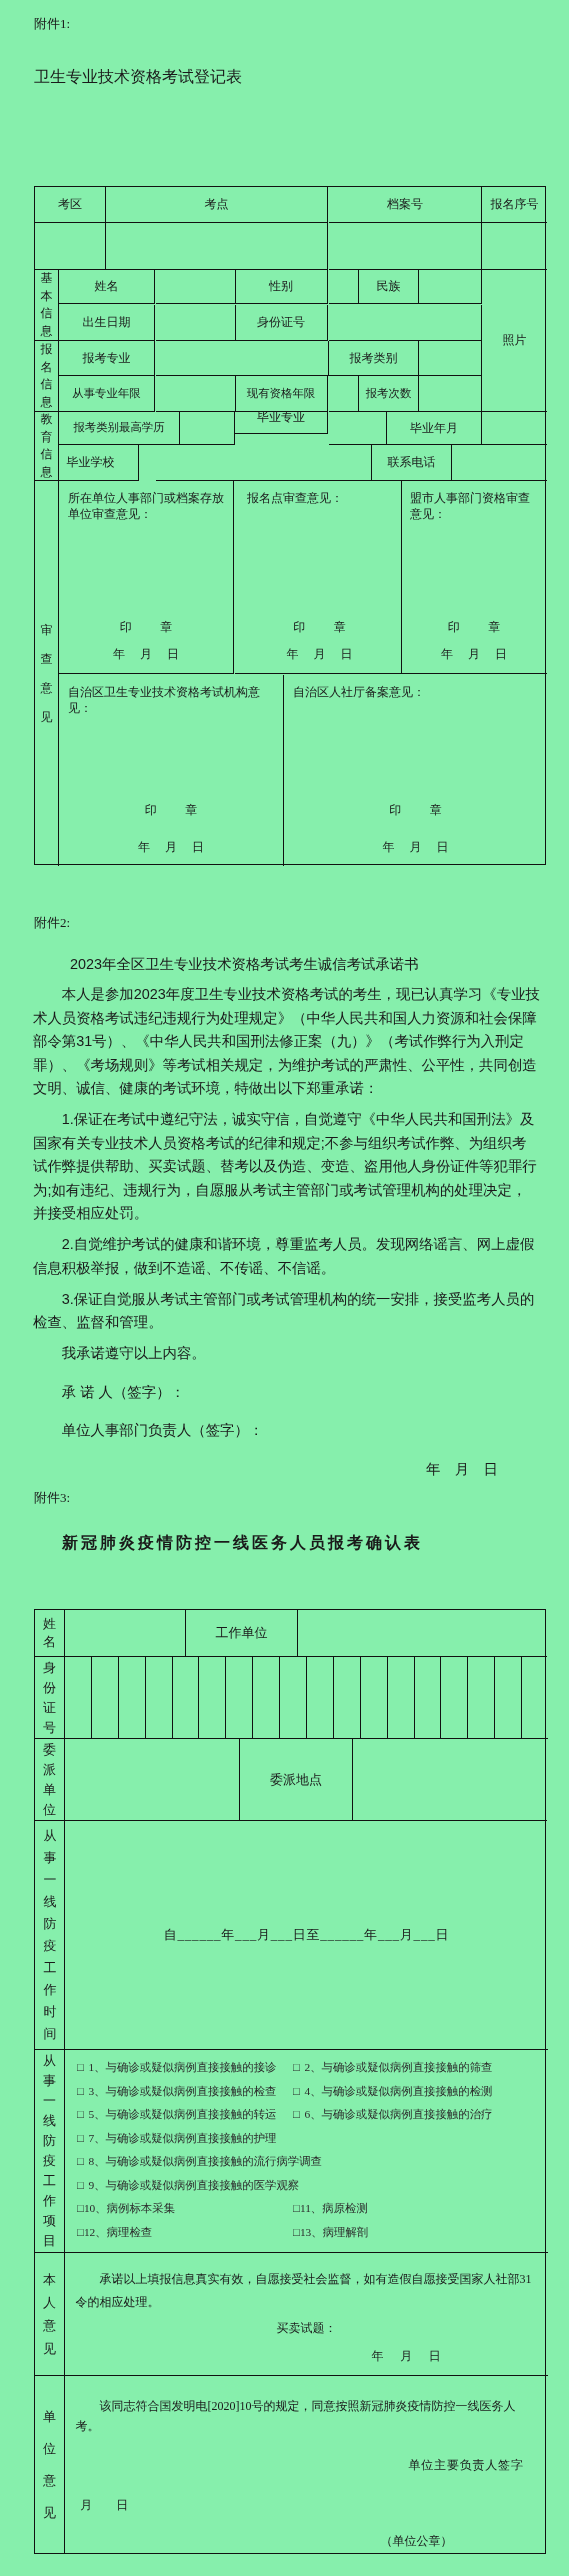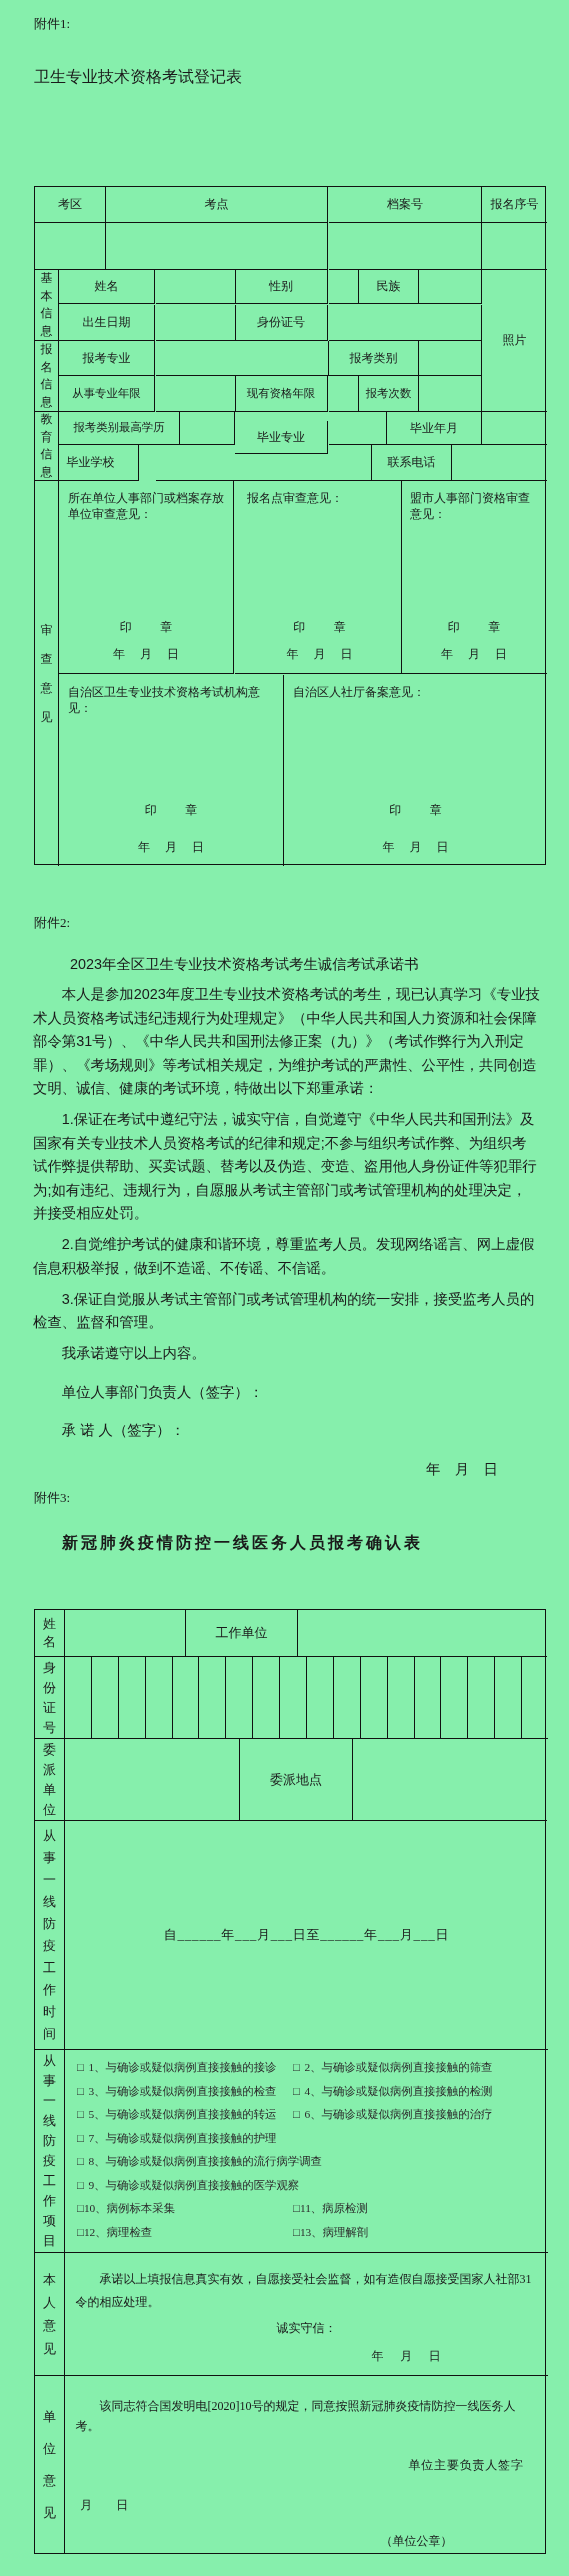--- a/index.html
+++ b/index.html
@@ -83,21 +83,21 @@
     <div class="c small" style="left:24px;top:189px;width:96px;height:36px;">从事专业年限</div>
     <div class="c" style="left:121px;top:189px;width:80px;height:36px;"></div>
     <div class="c small" style="left:200px;top:189px;width:93px;height:36px;">现有资格年限</div>
     <div class="c" style="left:294px;top:189px;width:30px;height:36px;"></div>
     <div class="c small" style="left:324px;top:189px;width:60px;height:36px;">报考次数</div>
     <div class="c" style="left:384px;top:189px;width:63px;height:36px;"></div>
 
     <div class="c v" style="left:0;top:225px;width:24px;height:69px;">教育信息</div>
     <div class="c small" style="left:24px;top:225px;width:121px;height:33px;">报考类别最高学历</div>
     <div class="c" style="left:145px;top:225px;width:55px;height:33px;"></div>
-    <div class="c" style="left:200px;top:234px;width:93px;height:33px;">毕业专业</div>
+    <div class="c" style="left:200px;top:214px;width:93px;height:33px;">毕业专业</div>
     <div class="c" style="left:294px;top:225px;width:58px;height:33px;"></div>
     <div class="c" style="left:352px;top:225px;width:95px;height:33px;">毕业年月</div>
     <div class="c nr" style="left:447px;top:225px;width:65px;height:33px;"></div>
 
     <div class="c" style="left:8px;top:258px;width:96px;height:36px;">毕业学校</div>
     <div class="c" style="left:121px;top:258px;width:216px;height:36px;"></div>
     <div class="c" style="left:337px;top:258px;width:80px;height:36px;">联系电话</div>
     <div class="c nr" style="left:417px;top:258px;width:95px;height:36px;"></div>
 
     <div class="c v nb" style="left:0;top:294px;width:24px;height:385px;line-height:29px;">审查意见</div>
@@ -137,22 +137,22 @@
 
   <div class="abs serif" style="left:34px;top:914px;font-size:13px;">附件2:</div>
   <div class="abs" style="left:70px;top:955px;font-size:14.4px;">2023年全区卫生专业技术资格考试考生诚信考试承诺书</div>
 
   <div id="a2body" class="abs" style="left:33px;top:983px;width:507px;">
     <p>本人是参加2023年度卫生专业技术资格考试的考生，现已认真学习《专业技术人员资格考试违纪违规行为处理规定》（中华人民共和国人力资源和社会保障部令第31号）、《中华人民共和国刑法修正案（九）》（考试作弊行为入刑定罪）、《考场规则》等考试相关规定，为维护考试的严肃性、公平性，共同创造文明、诚信、健康的考试环境，特做出以下郑重承诺：</p>
     <p>1.保证在考试中遵纪守法，诚实守信，自觉遵守《中华人民共和国刑法》及国家有关专业技术人员资格考试的纪律和规定;不参与组织考试作弊、为组织考试作弊提供帮助、买卖试题、替考以及伪造、变造、盗用他人身份证件等犯罪行为;如有违纪、违规行为，自愿服从考试主管部门或考试管理机构的处理决定，并接受相应处罚。</p>
     <p>2.自觉维护考试的健康和谐环境，尊重监考人员。发现网络谣言、网上虚假信息积极举报，做到不造谣、不传谣、不信谣。</p>
     <p>3.保证自觉服从考试主管部门或考试管理机构的统一安排，接受监考人员的检查、监督和管理。</p>
     <p>我承诺遵守以上内容。</p>
+    <p class="sig">承 诺 人（签字）：</p>
     <p class="sig">单位人事部门负责人（签字）：</p>
-    <p class="sig">承 诺 人（签字）：</p>
     <p class="sig" style="text-align:right;padding-right:42px;text-indent:0;">年　月　日</p>
   </div>
 
   <div class="abs serif" style="left:34px;top:1489px;font-size:13px;">附件3:</div>
   <div class="abs serif" style="left:62px;top:1533px;font-size:16px;font-weight:bold;letter-spacing:3px;">新冠肺炎疫情防控一线医务人员报考确认表</div>
 
   <div class="tbl" style="left:34px;top:1609px;width:512px;height:945px;">
 
     <div class="c v39" style="left:0;top:0;width:30px;height:47px;line-height:18px;">姓名</div>
     <div class="c" style="left:30px;top:0;width:121px;height:47px;"></div>
@@ -181,21 +181,21 @@
         <div class="idcell"></div>
         <div class="idcell"></div>
       </div>
     </div>
 
     <div class="c v39" style="left:0;top:129px;width:30px;height:82px;">委派单位</div>
     <div class="c" style="left:30px;top:129px;width:175px;height:82px;"></div>
     <div class="c serif" style="left:205px;top:129px;width:113px;height:82px;font-size:13px;">委派地点</div>
     <div class="c nr" style="left:318px;top:129px;width:194px;height:82px;"></div>
 
-    <div class="c v39" style="left:0;top:211px;width:30px;height:229px;line-height:22px;">从事一线防疫工作时间</div>
+    <div class="c v39" style="left:0;top:211px;width:30px;height:229px;line-height:22px;text-align:right;">从事一线防疫工作时间</div>
     <div class="c nr serif" style="left:30px;top:211px;width:483px;height:229px;font-size:13px;letter-spacing:0.8px;">自______年___月___日至______年___月___日</div>
 
     <div class="c v39" style="left:0;top:440px;width:30px;height:203px;">从事一线防疫工作项目</div>
     <div class="c nr" style="left:30px;top:440px;width:483px;height:203px;flex-direction:column;align-items:stretch;justify-content:flex-start;text-align:left;padding:6px 7.6px 0 12px;">
       <div class="cbrow">
         <span class="half">
             <span class="cb">□</span>
             <span>1、与确诊或疑似病例直接接触的接诊</span>
           </span>
         <span class="half">
@@ -259,21 +259,21 @@
         <span class="half">
             <span class="cb" style="margin-right:0;">□</span>
             <span>13、病理解剖</span>
           </span>
       </div>
     </div>
 
     <div class="c v39" style="left:0;top:643px;width:30px;height:123px;line-height:23px;">本人意见</div>
     <div class="c nr serif" style="left:30px;top:643px;width:483px;height:123px;flex-direction:column;align-items:stretch;justify-content:flex-start;text-align:left;padding:15px 10.6px 0 10.6px;font-size:12px;">
       <div style="text-indent:2em;line-height:23px;">承诺以上填报信息真实有效，自愿接受社会监督，如有造假自愿接受国家人社部31令的相应处理。</div>
-      <div style="margin:6px 0 0 201px;">诚实守信：</div>
+      <div style="margin:6px 0 0 201px;">买卖试题：</div>
       <div style="margin:12px 0 0 296px;letter-spacing:2.3px;">年　月　日</div>
     </div>
 
     <div class="c v39 nb" style="left:0;top:766px;width:30px;height:178px;line-height:32px;">单位意见</div>
     <div class="c nr nb serif" style="left:30px;top:766px;width:483px;height:178px;flex-direction:column;align-items:stretch;justify-content:flex-start;text-align:left;padding:20px 10.6px 7.6px 10.6px;font-size:12px;">
       <div style="text-indent:2em;line-height:20px;">该同志符合国发明电[2020]10号的规定，同意按照新冠肺炎疫情防控一线医务人</div>
       <div style="line-height:20px;">考。</div>
       <div style="margin-top:21px;text-align:right;padding-right:13.7px;letter-spacing:0.8px;">单位主要负责人签字</div>
       <div style="margin-top:24px;padding-left:4.6px;">月　　日</div>
       <div style="margin-top:20px;text-align:right;padding-right:85px;">（单位公章）</div>

